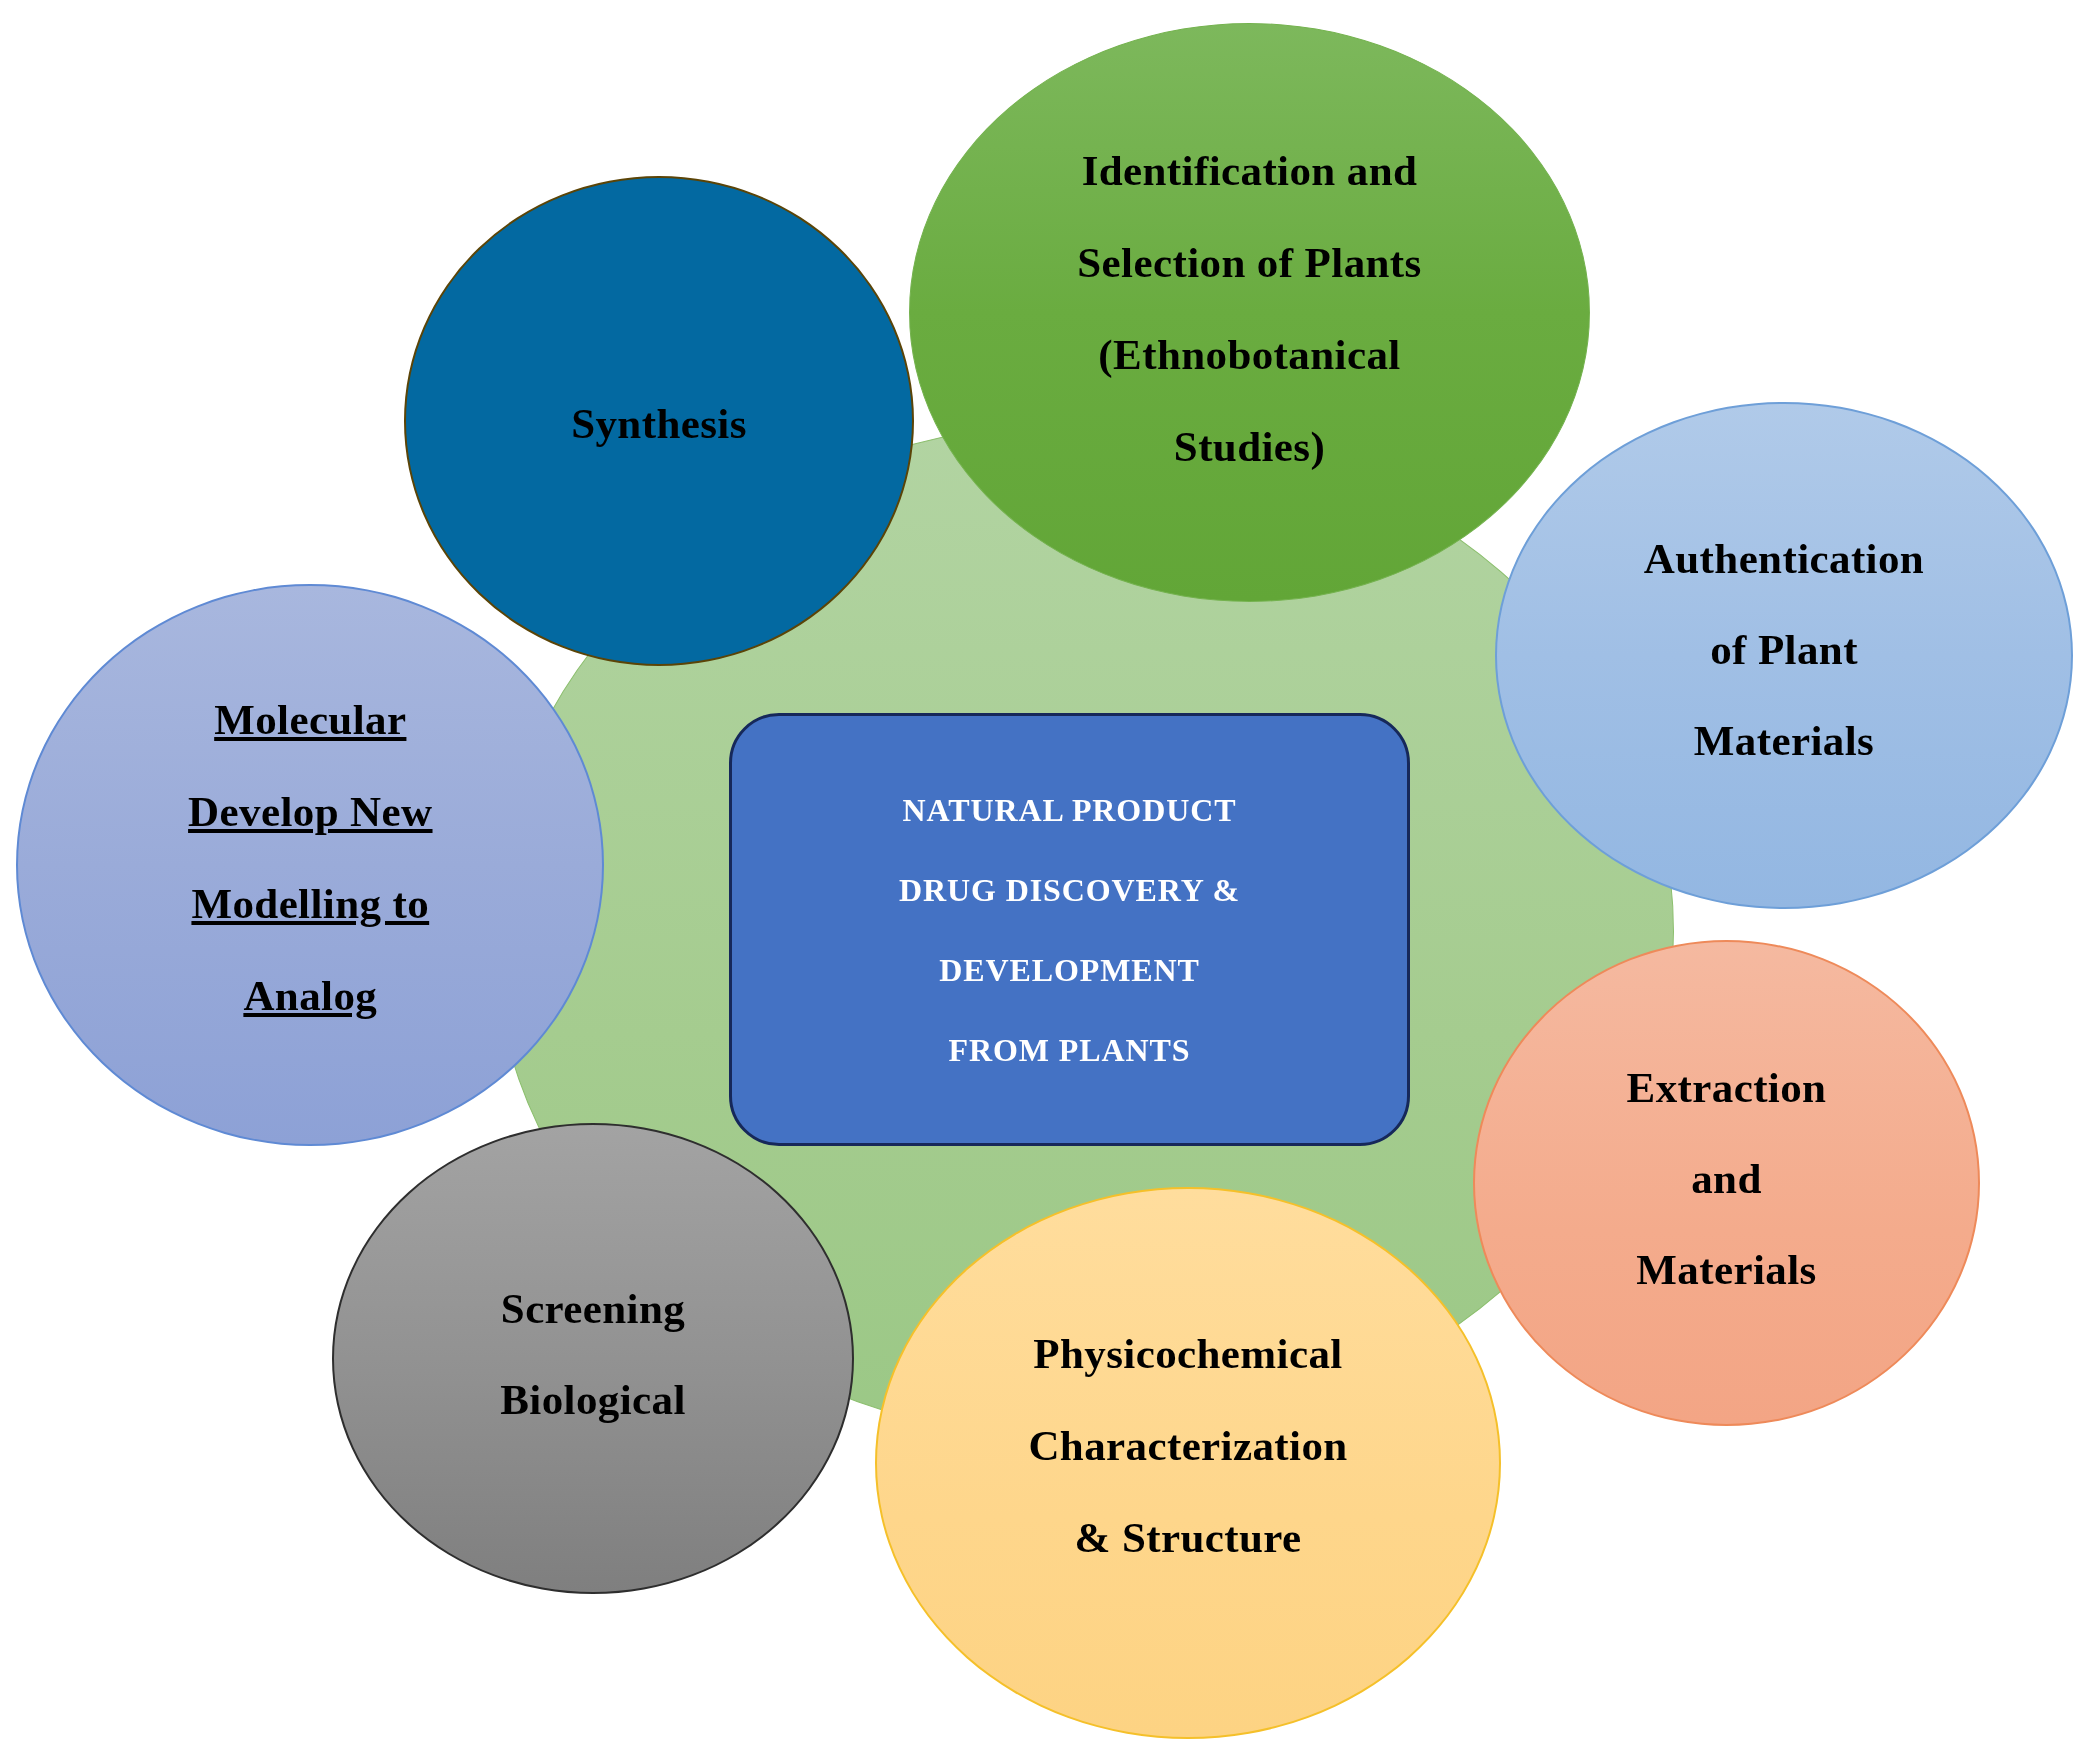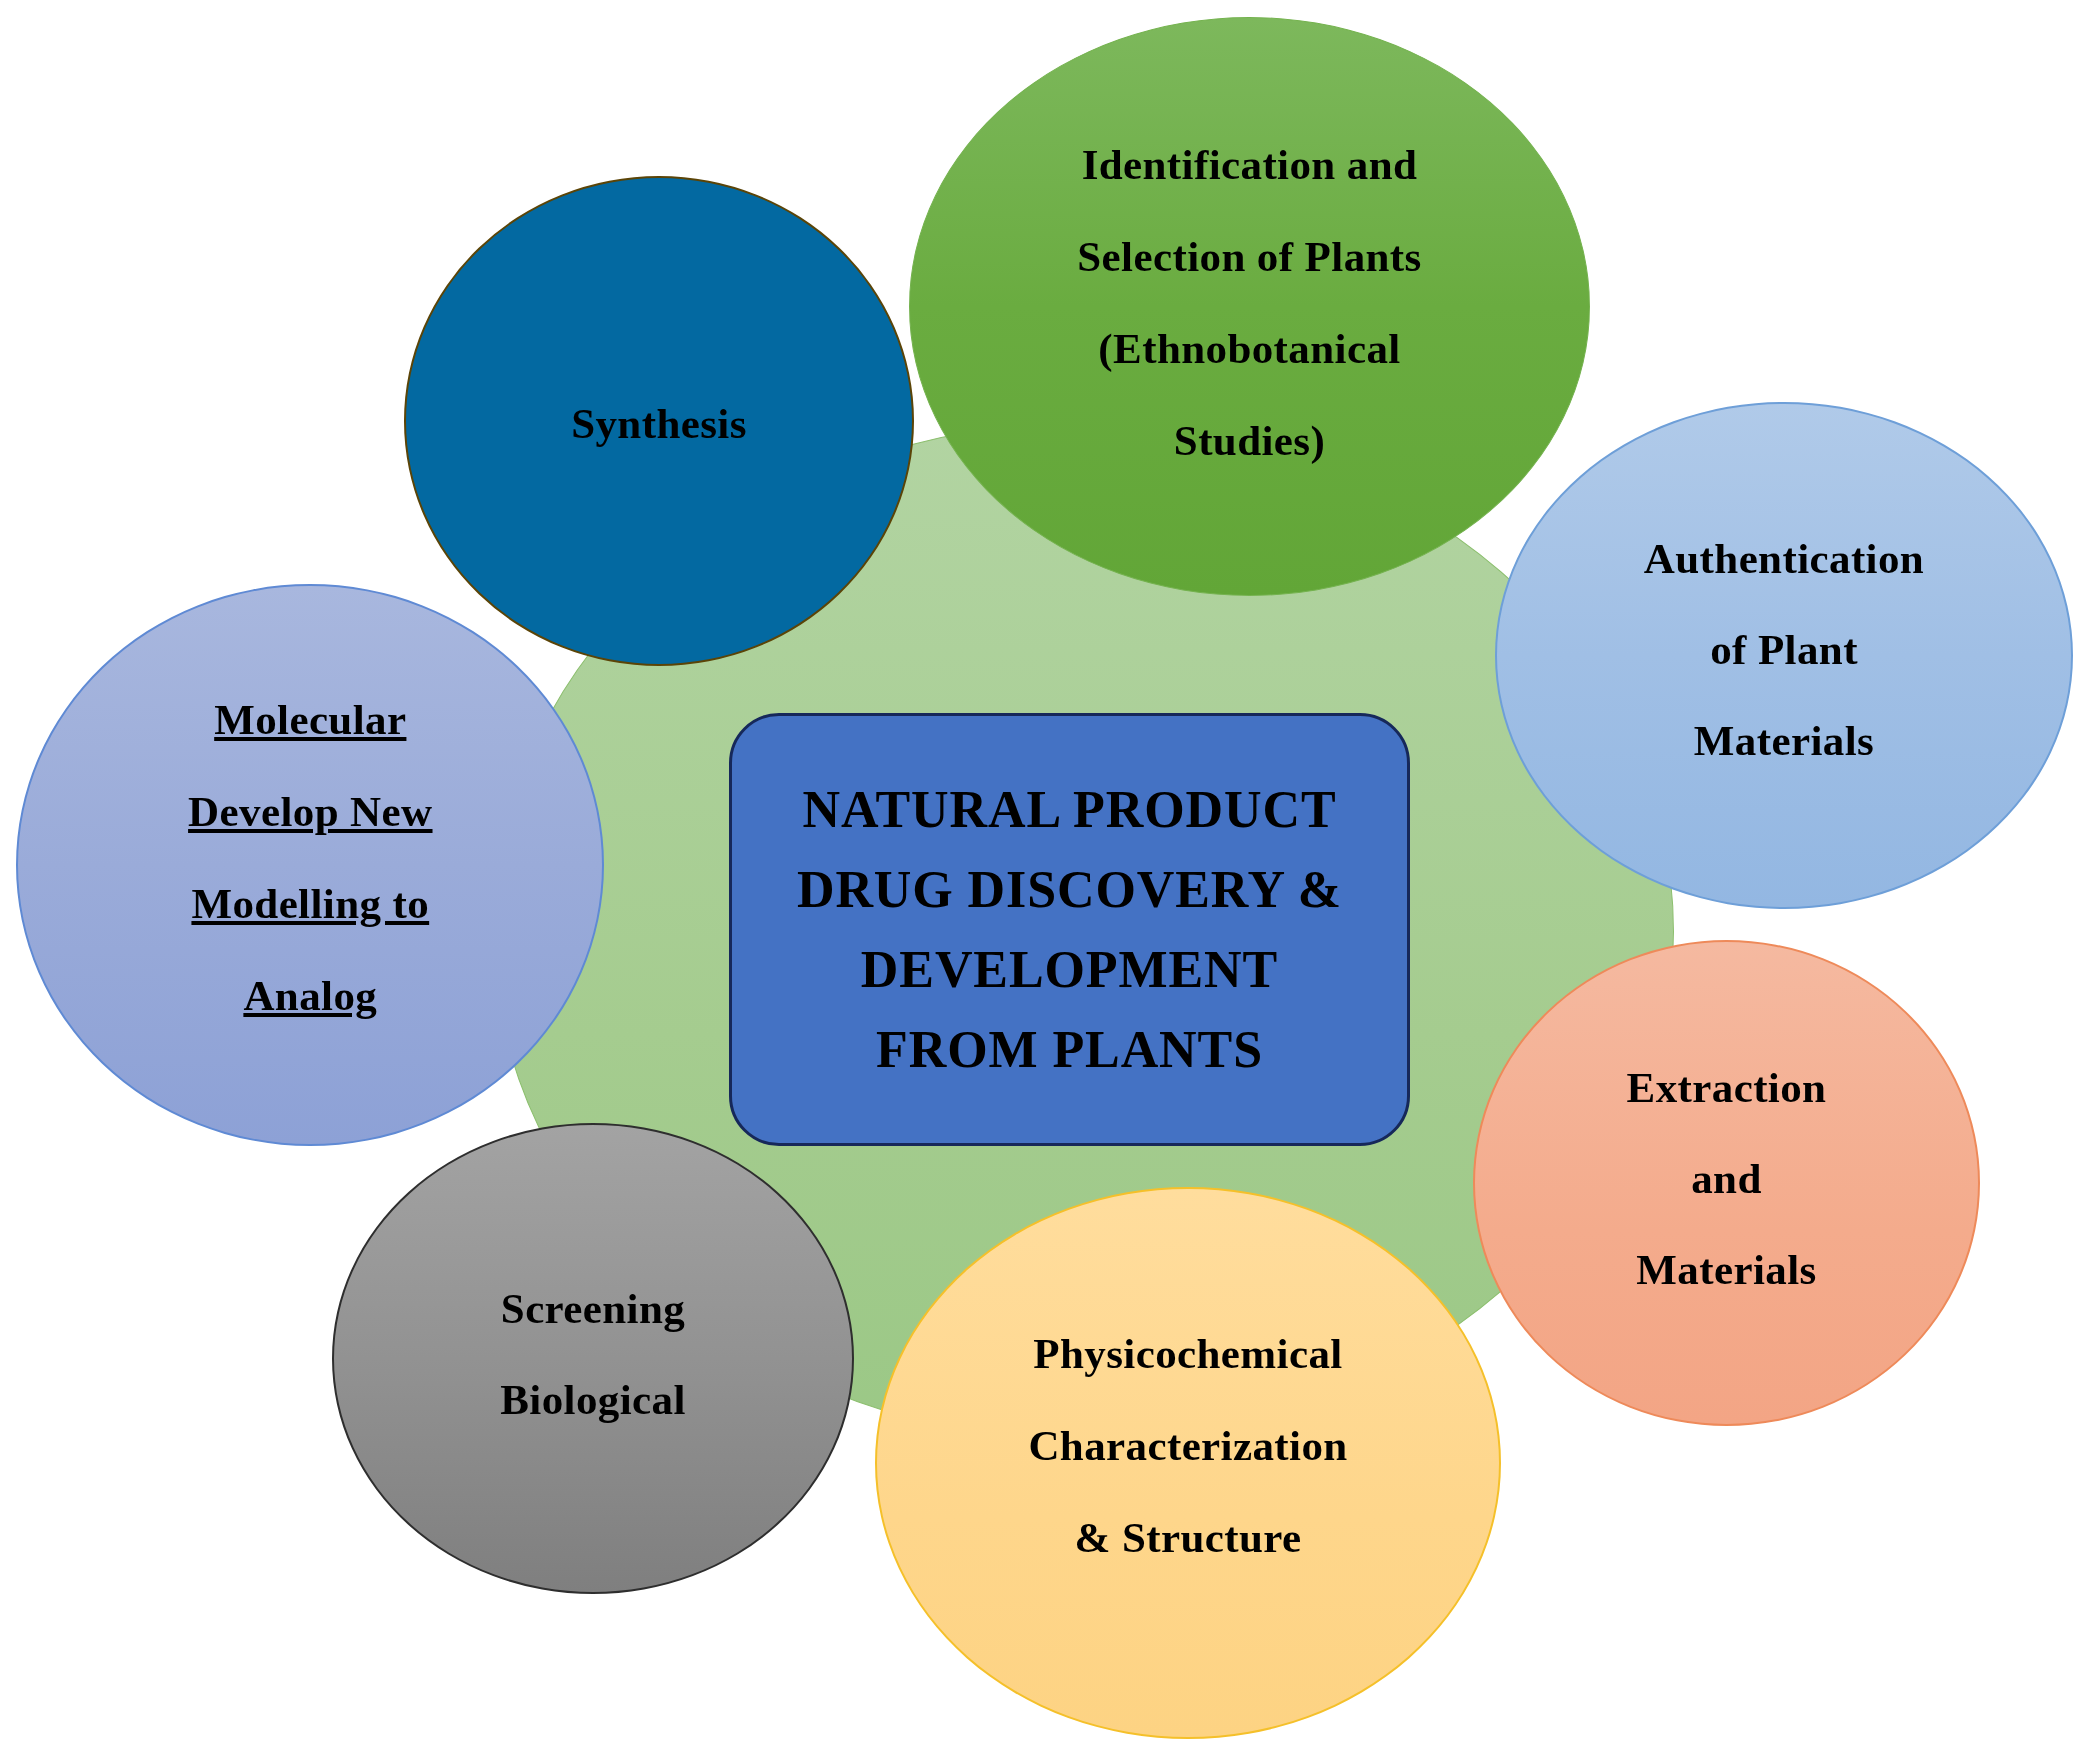--- a/index.html
+++ b/index.html
@@ -46,21 +46,21 @@
     
     .hub {
       left: 493px; top: 422px;
       width: 1181px; height: 1019px;
       background: linear-gradient(to bottom, #b2d4a2 0%, #a5cc8f 60%, #9bc886 100%);
       border: 1.7px solid #8cbf6e;
     }
 
     
     .c-ident {
-      left: 909px; top: 17px;
+      left: 909px; top: 23px;
       width: 681px; height: 579px;
       background: linear-gradient(to bottom, #7db85c 0%, #6aac40 50%, #62a637 100%);
       border: 1.7px solid #74b24e;
       z-index: 3;
     }
     .c-synth {
       left: 404px; top: 176px;
       width: 510px; height: 490px;
       background: #0369a1;
       border: 2.6px solid #5b4407;
@@ -115,23 +115,23 @@
       z-index: 5;
       display: flex;
       align-items: center;
       justify-content: center;
     }
     .center-label {
       display: flex;
       flex-direction: column;
       align-items: center;
       text-align: center;
-      color: #000000;
+      color: #ffffff;
       font-weight: bold;
-      font-size: 52px;
+      font-size: 32px;
       line-height: 80px;
       letter-spacing: 0.9px;
       white-space: nowrap;
       margin-top: 1.7px;
     }
     .center-label span { display: block; }
 
     
     .c-ident .label { margin-top: -6.8px; }
     .c-synth .label { margin-top: 5.1px; }

